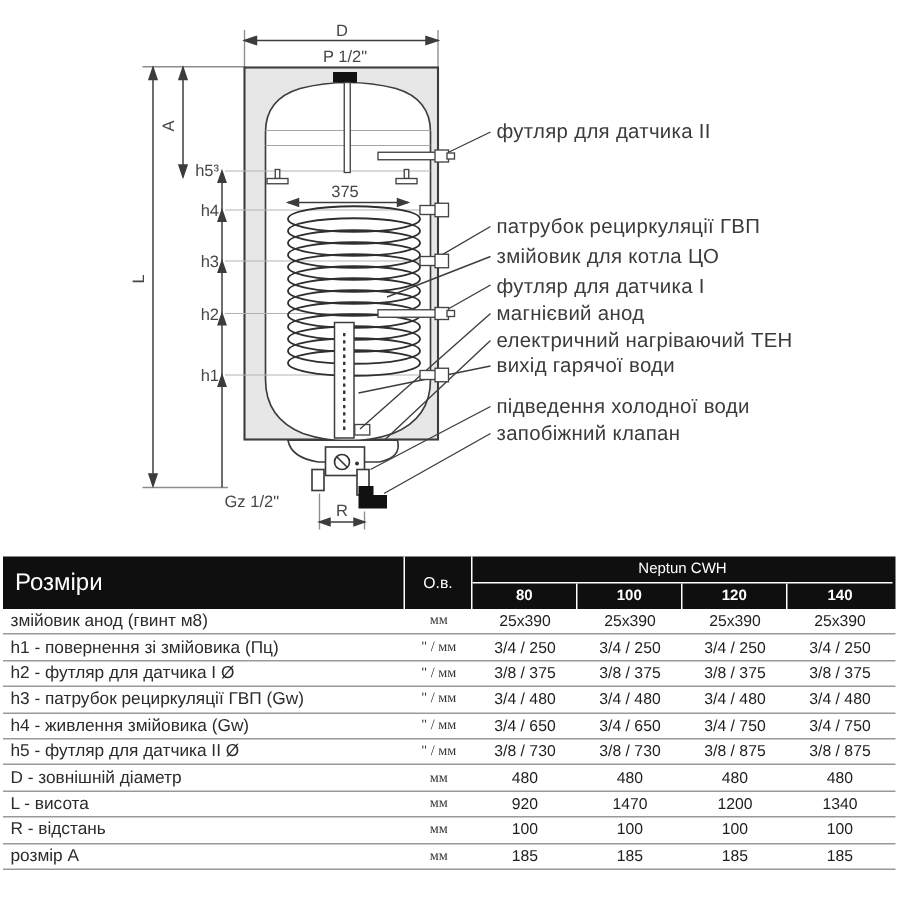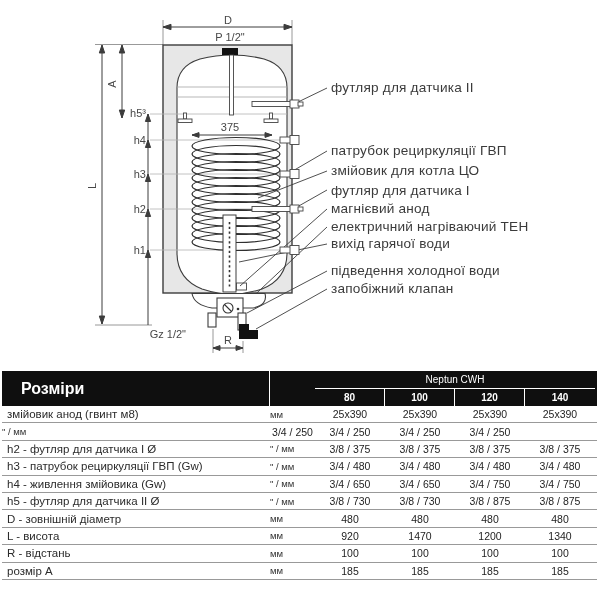--- a/index.html
+++ b/index.html
@@ -9,30 +9,30 @@
   svg text{fill:#474747;}
   .dim-label{font-size:11px;}
   .callout{font-size:13.6px;fill:#3b3b3b;letter-spacing:.2px;}
 
   
   .spec-table{position:absolute;left:2px;top:371px;width:595px;}
   .thead{display:grid;grid-template-columns:268px 45px 70px 70px 70px 70px;
          grid-template-rows:18px 17px;background:#0f0f0f;color:#fff;}
   .thead>div{display:flex;align-items:center;justify-content:center;}
   .th-title{grid-row:1/3;grid-column:1;justify-content:flex-start !important;
-            padding-left:19px;font-size:16px;font-weight:bold;border-right:1px solid #fff;}
+            padding-left:8px;font-size:16px;font-weight:normal;border-right:1px solid #fff;}
   .th-unit{grid-row:1/3;grid-column:2;font-size:10.5px;border-right:1px solid #fff;}
   .th-series{grid-row:1;grid-column:3/7;font-size:10px;font-weight:normal;
              border-bottom:1px solid #fff;}
   .th-model{grid-row:2;font-size:10px;font-weight:bold;border-right:1px solid #fff;}
   .th-model:last-child{border-right:none;}
   .trow{display:grid;grid-template-columns:268px 45px 70px 70px 70px 70px;
         height:16.4px;align-items:center;border-bottom:1px solid #999;}
   .td-label{font-size:11.5px;color:#2b2b2b;padding-left:5px;white-space:nowrap;}
-  .td-unit{font-size:9.5px;color:#333;white-space:nowrap;}
+  .td-unit{font-size:9.5px;color:#333;text-align:center;white-space:nowrap;font-family:Liberation Serif, serif;}
   .td-val{font-size:10.5px;color:#1d1d1d;text-align:center;white-space:nowrap;}
 </style>
 </head>
 <body>
 
 <div class="stage">
 
   <svg class="diagram" width="600" height="368" viewBox="0 0 600 368">
 
     <g stroke="#8d8d8d" stroke-width="0.9">
@@ -183,36 +183,38 @@
     <text class="callout" x="331" y="213">магнієвий анод</text>
     <text class="callout" x="331" y="231">електричний нагріваючий ТЕН</text>
     <text class="callout" x="331" y="248">вихід гарячої води</text>
     <text class="callout" x="331" y="275">підведення холодної води</text>
     <text class="callout" x="331" y="293">запобіжний клапан</text>
   </svg>
 
   <div class="spec-table">
     <div class="thead">
       <div class="th-title">Розміри</div>
+      <div class="th-unit">О.в.</div>
       <div class="th-series">Neptun CWH</div>
       <div class="th-model" style="grid-column:3">80</div>
       <div class="th-model" style="grid-column:4">100</div>
       <div class="th-model" style="grid-column:5">120</div>
       <div class="th-model" style="grid-column:6">140</div>
     </div>
 
     <div class="trow">
       <div class="td-label">змійовик анод (гвинт м8)</div>
       <div class="td-unit">мм</div>
       <div class="td-val">25x390</div>
       <div class="td-val">25x390</div>
       <div class="td-val">25x390</div>
       <div class="td-val">25x390</div>
     </div>
     <div class="trow">
+      <div class="td-label">h1 - повернення зі змійовика (Пц)</div>
       <div class="td-unit">" / мм</div>
       <div class="td-val">3/4 / 250</div>
       <div class="td-val">3/4 / 250</div>
       <div class="td-val">3/4 / 250</div>
       <div class="td-val">3/4 / 250</div>
     </div>
     <div class="trow">
       <div class="td-label">h2 - футляр для датчика I Ø</div>
       <div class="td-unit">" / мм</div>
       <div class="td-val">3/8 / 375</div>

